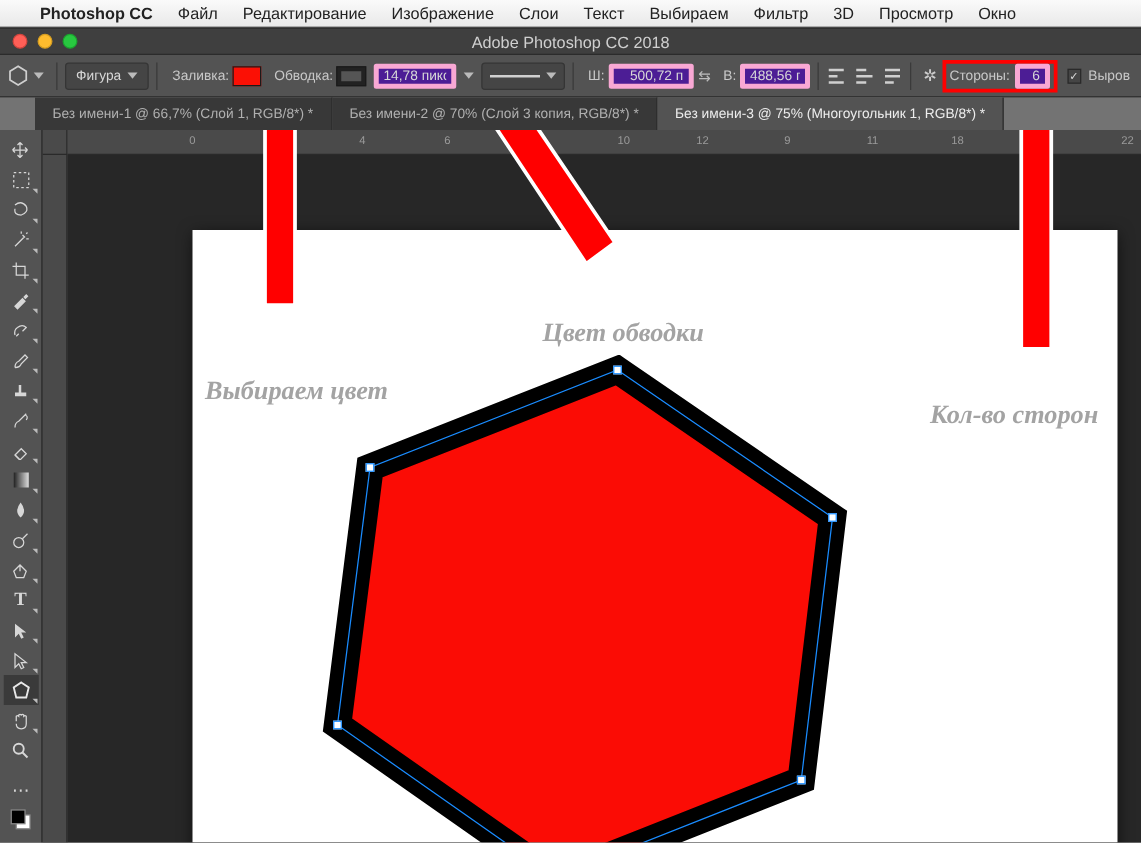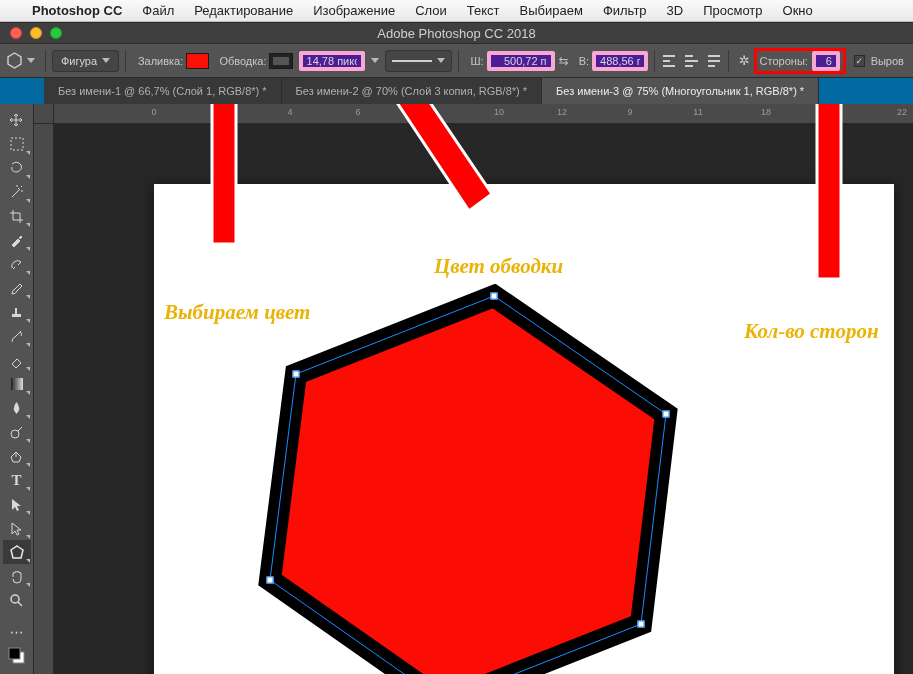--- a/index.html
+++ b/index.html
@@ -30,41 +30,41 @@
   .caret { width:0;height:0;border-left:4px solid transparent;border-right:4px solid transparent;border-top:5px solid #bbb; }
   .line-sample { width:40px; height:2px; background:#d0d0d0; }
   .link-icon { font-size:12px; color:#bbb; padding:0 4px; }
   .align-ico { width:18px; height:18px; display:flex; flex-direction:column; justify-content:space-between; padding:3px 2px; }
   .align-ico span { height:2px; background:#cfcfcf; display:block; }
   .gear { font-size:13px; color:#ccc; padding:0 4px; }
   .sides-box { border:3px solid #ff0000; padding:1px 3px; display:flex; align-items:center; gap:4px; height:26px; }
   .tool-hex { width:19px;height:19px;display:flex;align-items:center;justify-content:center; }
   .chk { width:12px;height:12px;background:#454545;border:1px solid #2a2a2a;display:flex;align-items:center;justify-content:center;color:#d7d7d7;font-size:9px; }
   
-  .doc-tabs { height:26px; background:#0369a1; display:flex; align-items:stretch; font-size:11px; padding-left:44px; }
+  .doc-tabs { height:26px; background:#737373; display:flex; align-items:stretch; font-size:11px; padding-left:28px; }
   .doc-tab { display:flex; align-items:center; padding:0 14px; border-right:1px solid #2b2b2b; color:#b0b0b0; background:#383838; position:relative; }
   .doc-tab.active { background:#535353; color:#ededed; }
   
   .workspace { display:flex; height:calc(674px - 22px - 22px - 34px - 26px); }
   .toolbox { width:34px; background:#535353; border-right:1px solid #2b2b2b; display:flex; flex-direction:column; align-items:center; padding-top:4px; gap:0; }
   .tool { width:28px; height:24px; display:flex; align-items:center; justify-content:center; color:#d7d7d7; font-size:14px; position:relative; }
   .tool.sel { background:#3a3a3a; }
   .tool .mk { position:absolute; right:1px; bottom:1px; width:0;height:0;border-left:4px solid transparent;border-top:4px solid #bbb; }
   .canvas-wrap { flex:1; position:relative; background:#272727; overflow:hidden; }
   .ruler-h { position:absolute; top:0; left:20px; right:0; height:20px; background:#4a4a4a; border-bottom:1px solid #2a2a2a; color:#9a9a9a; font-size:9px; }
   .ruler-h span { position:absolute; top:3px; transform:translateX(-50%); }
   .ruler-v { position:absolute; top:20px; left:0; bottom:0; width:20px; background:#4a4a4a; border-right:1px solid #2a2a2a; }
   .ruler-corner { position:absolute; top:0;left:0;width:20px;height:20px;background:#4a4a4a;border-right:1px solid #2a2a2a;border-bottom:1px solid #2a2a2a; }
   .canvas-inner { position:absolute; top:20px; left:20px; right:0; bottom:0; }
   .paper { position:absolute; background:#fff; box-shadow:0 2px 12px rgba(0,0,0,0.6); }
   
   .hex-svg { position:absolute; }
   .handle { position:absolute; width:7px; height:7px; background:#fff; border:1px solid #1a8cff; transform:translate(-50%,-50%); }
   
-  .anno-text { position:absolute; color:#eab308; font-weight:700; font-style:italic; font-size:21px; font-family: Georgia, 'Times New Roman', serif; white-space:nowrap; }
+  .anno-text { position:absolute; color:#a3a3a3; font-weight:700; font-style:italic; font-size:21px; font-family: Georgia, 'Times New Roman', serif; white-space:nowrap; }
   .arrow-svg { position:absolute; pointer-events:none; }
 </style>
 </head>
 <body>
 
 <div class="mac-menu">
   <span class="apple"></span>
   <span class="item app-name">Photoshop CC</span>
   <span class="item">Файл</span>
   <span class="item">Редактирование</span>

